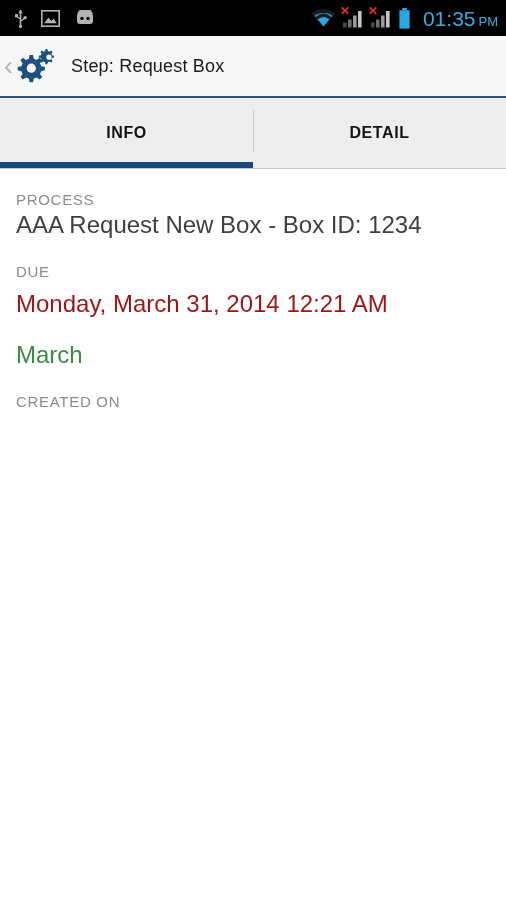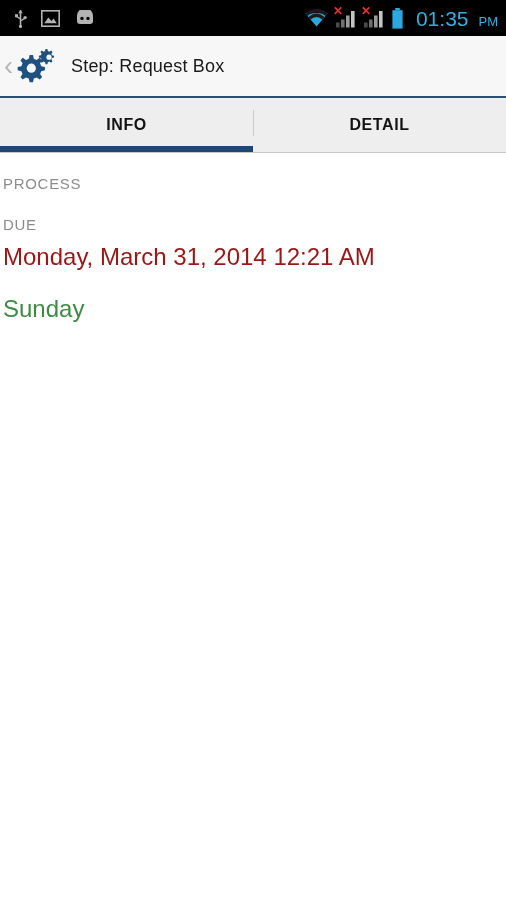--- a/index.html
+++ b/index.html
@@ -18,21 +18,21 @@
     display:flex; align-items:center;
     padding:0 8px 0 14px;
   }
   .sb-left{ display:flex; align-items:center; gap:14px; }
   .sb-right{ margin-left:auto; display:flex; align-items:center; gap:6px; }
   .sb-icon{ display:flex; align-items:center; justify-content:center; }
   .sb-time{
     color:#31b0e0; font-size:21px; letter-spacing:0px;
     margin-left:6px; line-height:1;
   }
-  .sb-ampm{ font-size:13px; margin-left:10px; }
+  .sb-ampm{ font-size:13px; margin-left:3px; }
   .sig-wrap{ position:relative; width:22px; height:20px; }
   .sig-x{
     position:absolute; top:-3px; left:-2px;
     color:#e8312b; font-size:12px; font-weight:bold; line-height:1;
   }
 
   
   .header{
     position:relative; height:62px; width:100%;
     background:#f7f7f7;
@@ -44,41 +44,41 @@
     margin-left:4px; margin-right:2px; font-weight:300;
   }
   .gears-icon{ width:42px; height:40px; flex:none; }
   .header-title{
     font-size:18px; color:#1a1a1a; margin-left:14px;
     letter-spacing:0.2px;
   }
 
   
   .tabbar{
-    position:relative; height:55px; width:100%;
+    position:relative; height:71px; width:100%;
     background:#eeeeee; display:flex;
     border-bottom:1px solid #c9c9c9;
   }
   .tab{
     flex:1; position:relative;
     display:flex; align-items:center; justify-content:center;
     font-size:16px; font-weight:bold; color:#131313;
     letter-spacing:0.6px;
   }
   .tab + .tab::before{
     content:""; position:absolute; left:0; top:12px; bottom:16px;
     width:1px; background:#cccccc;
   }
   .tab.active::after{
     content:""; position:absolute; left:0; right:0; bottom:0;
     height:6px; background:#1d4779;
   }
 
   
-  .content{ padding:22px 0 0 3px; }
+  .content{ padding:22px 0 0 16px; }
   .field{ margin-bottom:24px; }
   .field-label{
     font-size:15px; color:#8c8c8c; letter-spacing:0.7px;
     margin-bottom:3px;
   }
   .field-value{ font-size:24px; line-height:1.15; }
   .v-dark{ color:#3f3f3f; }
   .v-red{ color:#9c1616;margin-top:10px; }
   .v-green{ color:#3f8a45; }
   .v-gray{ color:#8f8f8f; }
@@ -192,29 +192,31 @@
     </div>
     <div class="tab">
       <span>DETAIL</span>
     </div>
   </div>
 
   <div class="content">
 
     <div class="field">
       <div class="field-label">PROCESS</div>
+      <div class="field-value v-dark">AAA Request New Box - Box ID: 1234</div>
     </div>
 
     <div class="field">
       <div class="field-label">DUE</div>
       <div class="field-value v-red">Monday, March 31, 2014 12:21 AM</div>
     </div>
 
     <div class="field">
-      <div class="field-value v-green">Sunday</div>
-    </div>
-
-    <div class="field">
+      <div class="field-value v-green">March</div>
+    </div>
+
+    <div class="field">
+      <div class="field-label">CREATED ON</div>
     </div>
 
   </div>
 
 </div>
 
 </body></html>

